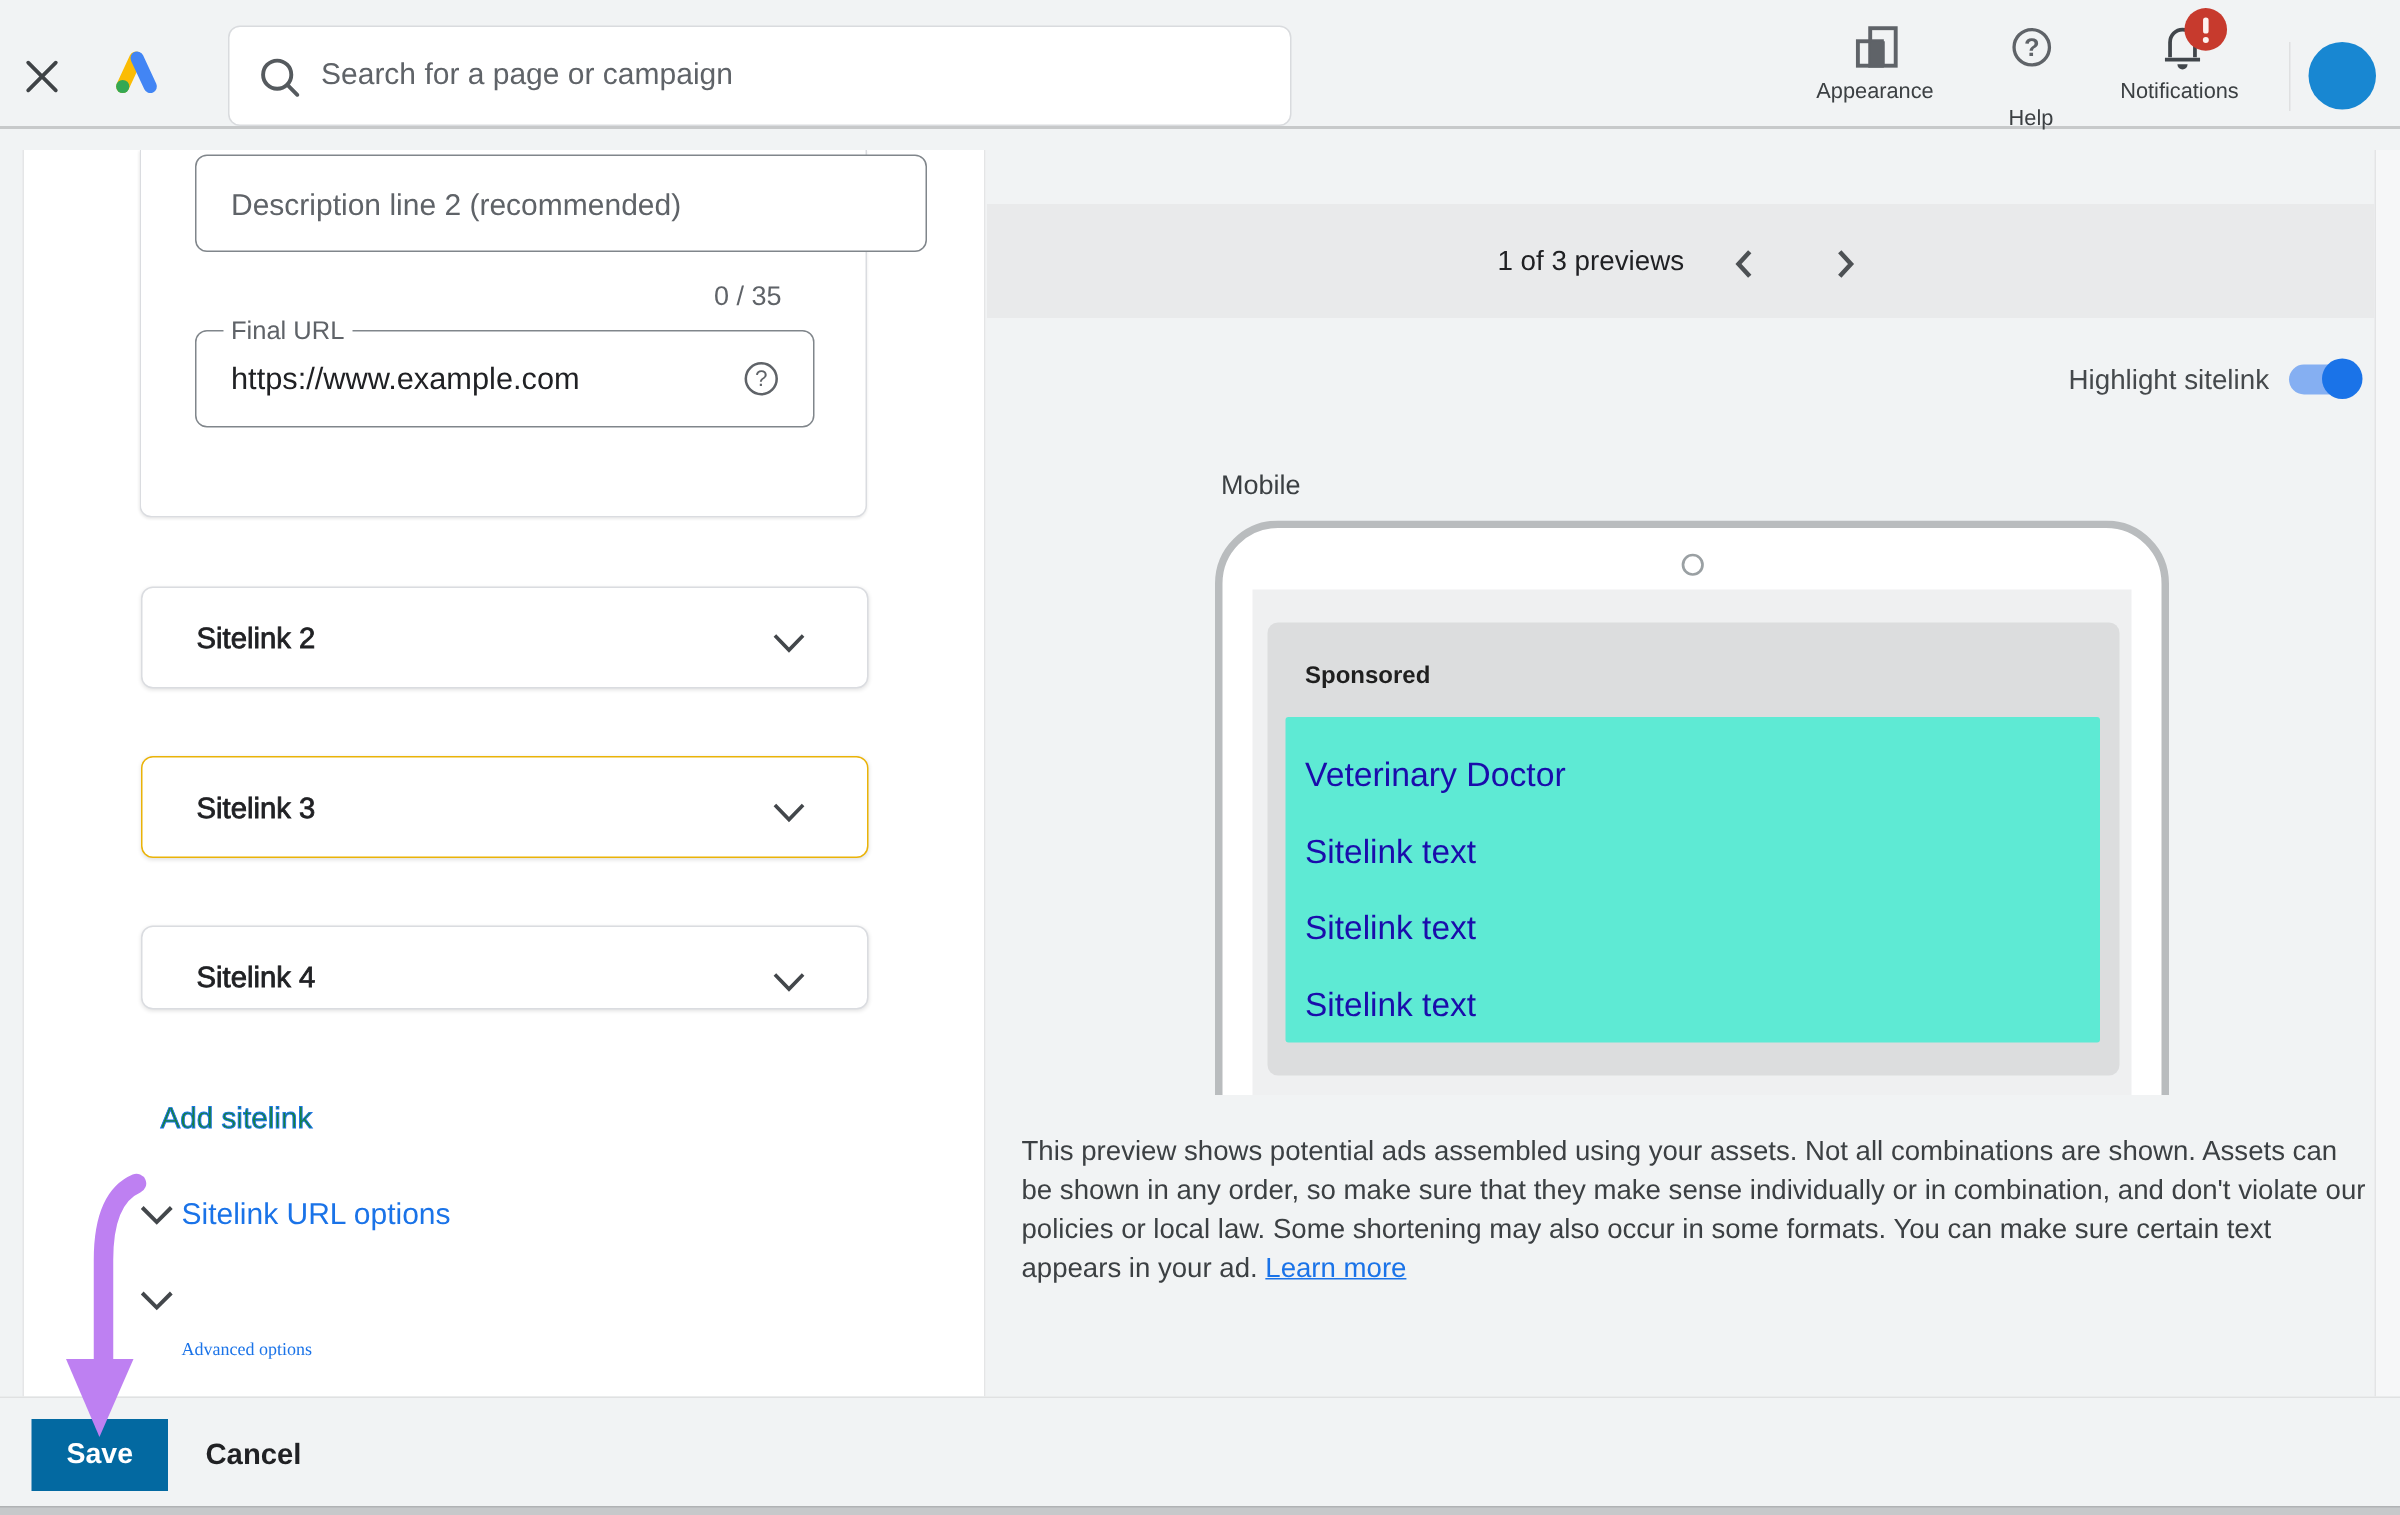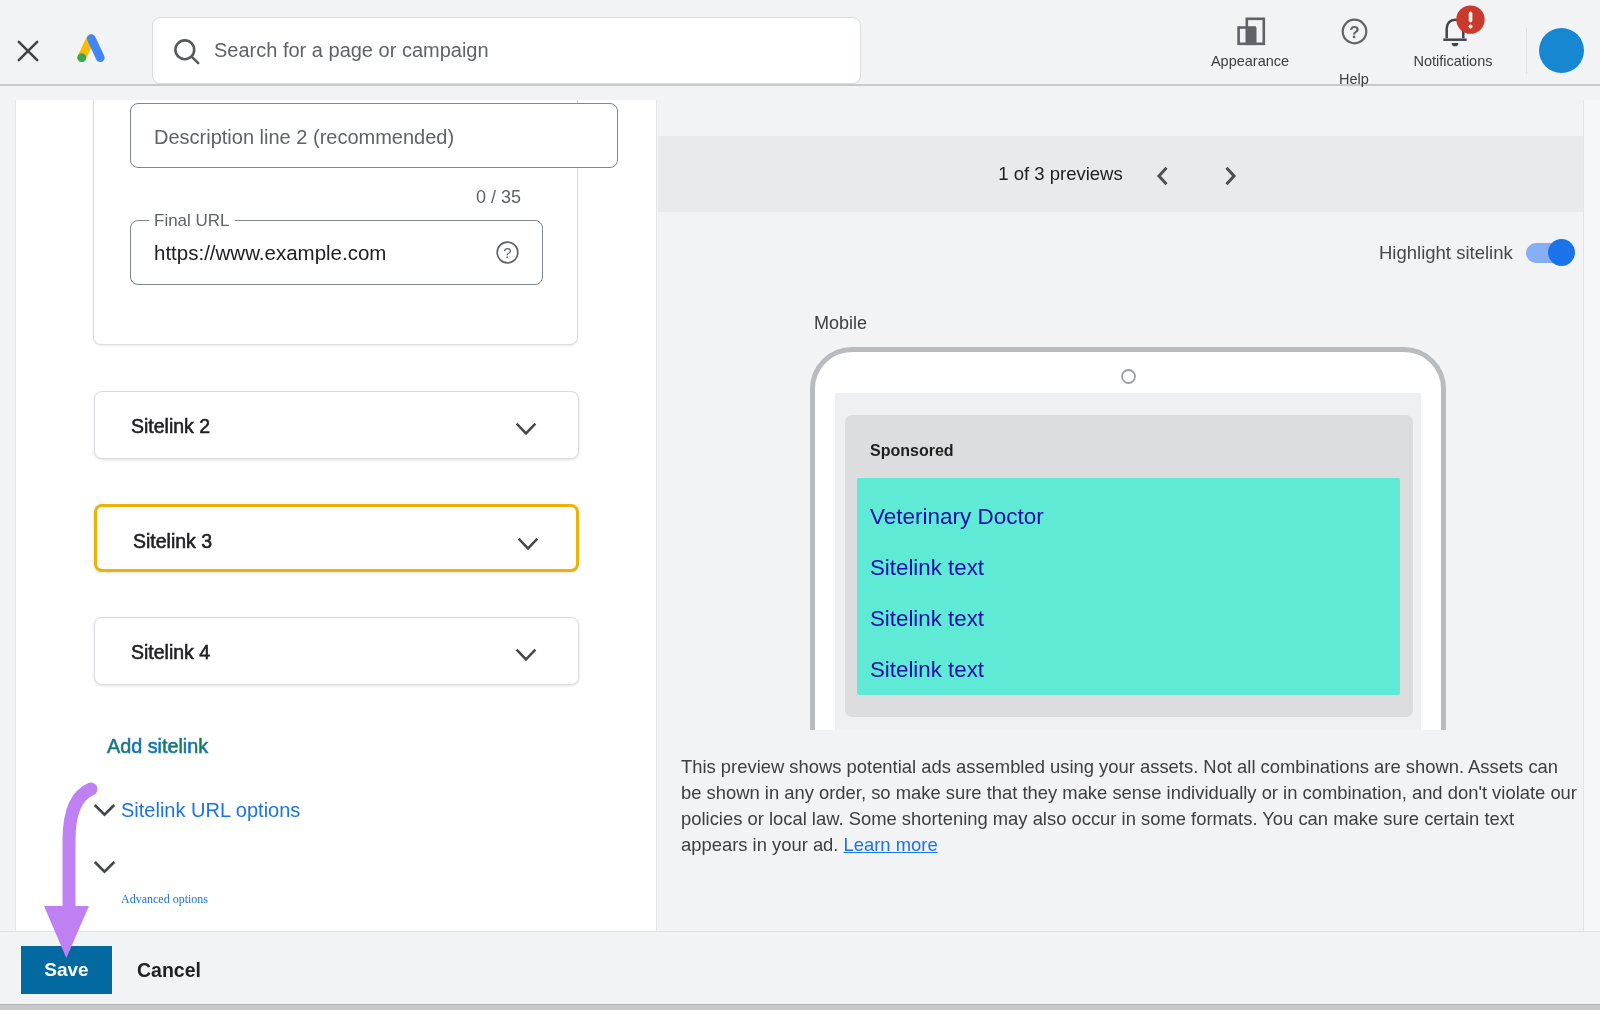--- a/index.html
+++ b/index.html
@@ -36,27 +36,27 @@
     <text x="11.5" y="16.6" font-size="15" fill="#5f6368" text-anchor="middle" font-family="Liberation Sans">?</text>
   </svg>
 </div>
 
 <div class="abs" style="left:94px;top:391px;width:485px;height:68px;background:#fff;border:1px solid #dadce0;border-radius:8px;box-shadow:0 1px 3px rgba(0,0,0,0.12);">
   <div class="abs" style="left:36px;top:23px;font-size:19.5px;color:#202124;-webkit-text-stroke:0.55px #202124;">Sitelink 2</div>
   <svg class="abs" style="left:420px;top:29px;" width="22" height="16" viewBox="0 0 22 16">
       <path d="M1.6 2.6 L11 12.4 L20.4 2.6" fill="none" stroke="#43474b" stroke-width="2.4"></path>
     </svg>
 </div>
-<div class="abs" style="left:94px;top:504px;width:485px;height:68px;background:#fff;border:3px solid #eab308;border-radius:8px;box-shadow:0 1px 3px rgba(0,0,0,0.12);">
+<div class="abs" style="left:94px;top:504px;width:485px;height:68px;background:#fff;border:1px solid #eab308;border-radius:8px;box-shadow:0 1px 3px rgba(0,0,0,0.12);">
   <div class="abs" style="left:36px;top:23px;font-size:19.5px;color:#202124;-webkit-text-stroke:0.55px #202124;">Sitelink 3</div>
   <svg class="abs" style="left:420px;top:29px;" width="22" height="16" viewBox="0 0 22 16">
       <path d="M1.6 2.6 L11 12.4 L20.4 2.6" fill="none" stroke="#43474b" stroke-width="2.4"></path>
     </svg>
 </div>
-<div class="abs" style="left:94px;top:617px;width:485px;height:68px;background:#fff;border:1px solid #dadce0;border-radius:8px;box-shadow:0 1px 3px rgba(0,0,0,0.12);">
+<div class="abs" style="left:94px;top:617px;width:485px;height:56px;background:#fff;border:1px solid #dadce0;border-radius:8px;box-shadow:0 1px 3px rgba(0,0,0,0.12);">
   <div class="abs" style="left:36px;top:23px;font-size:19.5px;color:#202124;-webkit-text-stroke:0.55px #202124;">Sitelink 4</div>
   <svg class="abs" style="left:420px;top:29px;" width="22" height="16" viewBox="0 0 22 16">
       <path d="M1.6 2.6 L11 12.4 L20.4 2.6" fill="none" stroke="#43474b" stroke-width="2.4"></path>
     </svg>
 </div>
 
 <div class="abs" style="left:107px;top:735px;font-size:19.8px;color:#15803d;-webkit-text-stroke:0.6px #1a73e8;">Add sitelink</div>
 
 <svg class="abs" style="left:93px;top:803px;" width="23" height="15" viewBox="0 0 23 15">
     <path d="M1.8 2 L11.5 11.7 L21.2 2" fill="none" stroke="#43474b" stroke-width="2.6"></path>

